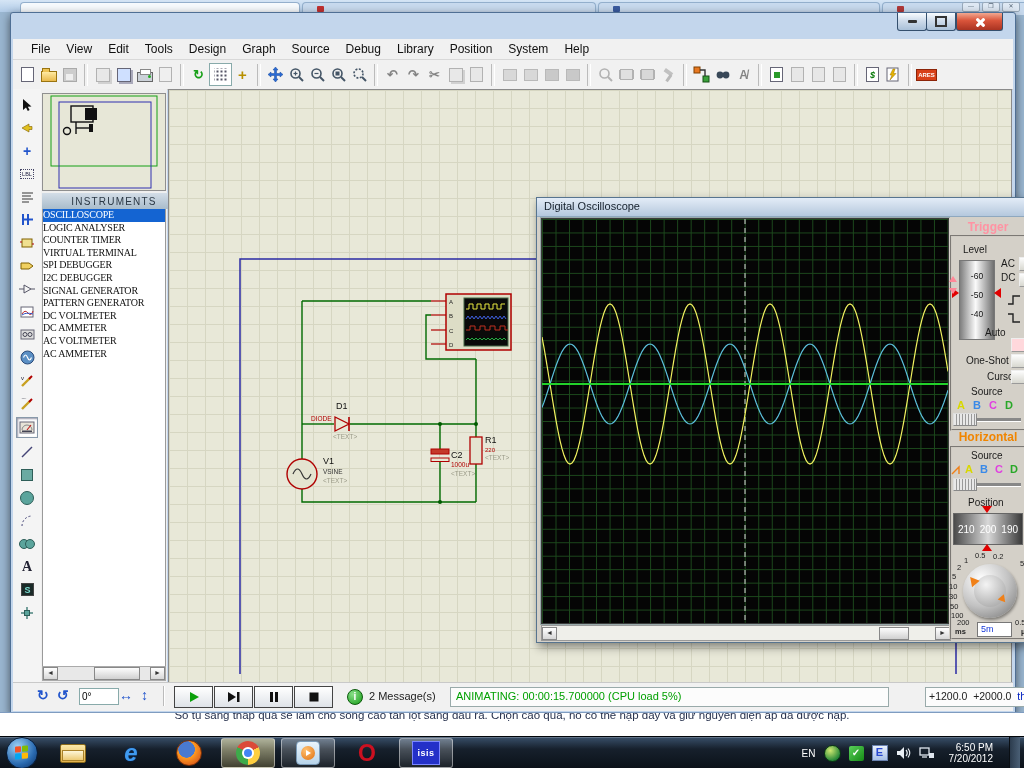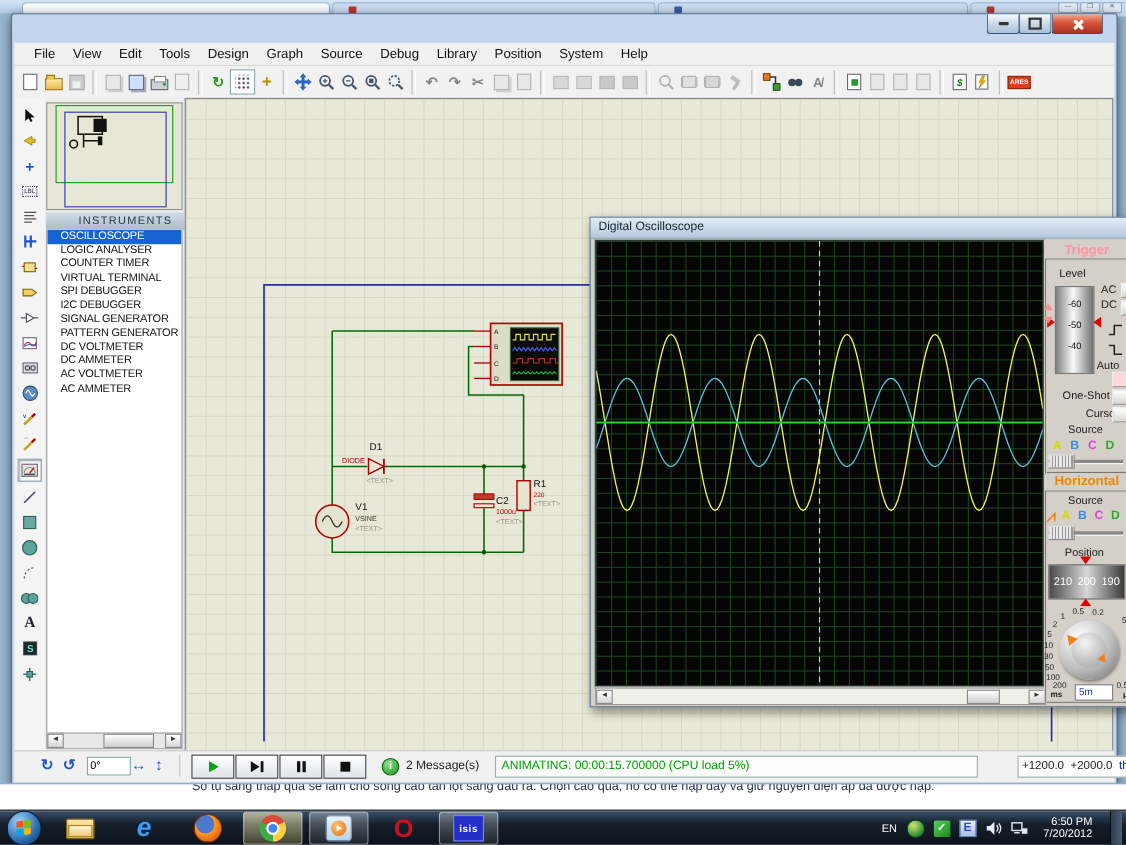--- a/index.html
+++ b/index.html
@@ -44,21 +44,21 @@
   .chip{width:11px;height:9px;background:#ccc;border:1px solid #666;box-shadow:-2px 0 0 -1px #666,2px 0 0 -1px #666;}
   .ares{background:#d84018;color:#fff;font-size:6px;font-weight:bold;padding:2px 1px;border:1px solid #8c2408;letter-spacing:0;}
   
   .toolscol{position:absolute;left:2px;top:76px;width:28px;bottom:30px;background:#f4f4f4;border-right:1px solid #cfcfcf;display:flex;flex-direction:column;align-items:center;padding-top:6px;}
   .sti{width:20px;height:19px;margin-bottom:4px;display:flex;align-items:center;justify-content:center;font-size:12px;}
   .sti.sel{border:1px solid #8899aa;background:#fff;box-shadow:inset 1px 1px 2px #99a;}
   .lpanel{position:absolute;left:30px;top:76px;width:126px;bottom:30px;background:#efefef;}
   .preview{position:absolute;left:1px;top:4px;width:122px;height:96px;background:#e7e7d7;border:1px solid #8f8f8f;}
   .iheader{position:absolute;left:1px;top:104px;width:144px;height:16px;background:linear-gradient(#d3dde7,#a9bccb);display:flex;align-items:center;justify-content:center;font-size:10px;color:#2a3744;letter-spacing:1.2px;}
   .ilist{position:absolute;left:1px;top:120px;width:122px;bottom:16px;background:#fff;border:1px solid #9a9a9a;border-top:none;overflow:hidden;font-size:10px;color:#111;}
-  .irow{height:12.6px;line-height:12.6px;padding-left:12px;white-space:nowrap;letter-spacing:-0.2px;}
+  .irow{height:12.6px;line-height:12.6px;padding-left:0;white-space:nowrap;letter-spacing:-0.2px;font-family:Liberation Serif, serif;}
   .irow.sel{background:#1464d2;color:#fff;}
   .lscroll{position:absolute;left:1px;bottom:2px;width:122px;height:13px;background:#e8e8e8;border:1px solid #aaa;display:flex;align-items:center;}
   .sbtn{width:13px;height:11px;background:linear-gradient(#fff,#d7d7d7);border:1px solid #888;font-size:7px;line-height:10px;text-align:center;color:#333;}
   .sthumb{height:11px;background:linear-gradient(#fdfdfd,#d0d0d0);border:1px solid #888;}
   
   .schem{position:absolute;left:157px;top:76px;right:3px;bottom:30px;background-color:#e8e8d8;
     background-image:linear-gradient(#d6d6c2 1px,transparent 1px),linear-gradient(90deg,#d6d6c2 1px,transparent 1px);
     background-size:18px 18px;border:1px solid #8a8a8a;overflow:hidden;}
   
   .istat{position:absolute;left:2px;right:2px;bottom:2px;height:28px;background:#f1f1f1;border-top:1px solid #c9c9c9;font-size:11px;color:#222;}
@@ -648,21 +648,21 @@
       <span class="rtri left" style="left:3px;top:70px;"></span>
       <span class="rtri right" style="left:45px;top:70px;"></span>
       <span class="ptri up" style="left:0px;top:58px;"></span>
       <span class="ptri down" style="left:0px;top:70px;"></span>
       <svg class="abs" style="left:58px;top:76px;" width="14" height="12">
           <path d="M1 10 H6 V2 H13" fill="none" stroke="#222" stroke-width="1.4"></path>
         </svg>
       <svg class="abs" style="left:58px;top:94px;" width="14" height="12">
           <path d="M1 2 H6 V10 H13" fill="none" stroke="#222" stroke-width="1.4"></path>
         </svg>
-      <span class="abs" style="left:36px;top:109px;margin-left:12px;">Auto</span>
+      <span class="abs" style="left:36px;top:109px;">Auto</span>
       <div class="obtn" style="left:62px;top:120px;background:#ffd8dc;"></div>
       <span class="abs" style="left:17px;top:137px;">One-Shot</span>
       <div class="obtn" style="left:62px;top:136px;"></div>
       <span class="abs" style="left:22px;top:153px;margin-left:16px;">Cursors</span>
       <div class="obtn" style="left:62px;top:152px;"></div>
       <span class="abs" style="left:22px;top:168px;">Source</span>
       <span class="abs chL" style="left:8px;top:181px;color:#d8d800;">A</span>
       <span class="abs chL" style="left:24px;top:181px;color:#3a8ae8;">B</span>
       <span class="abs chL" style="left:40px;top:181px;color:#e040e0;">C</span>
       <span class="abs chL" style="left:56px;top:181px;color:#28a828;">D</span>

